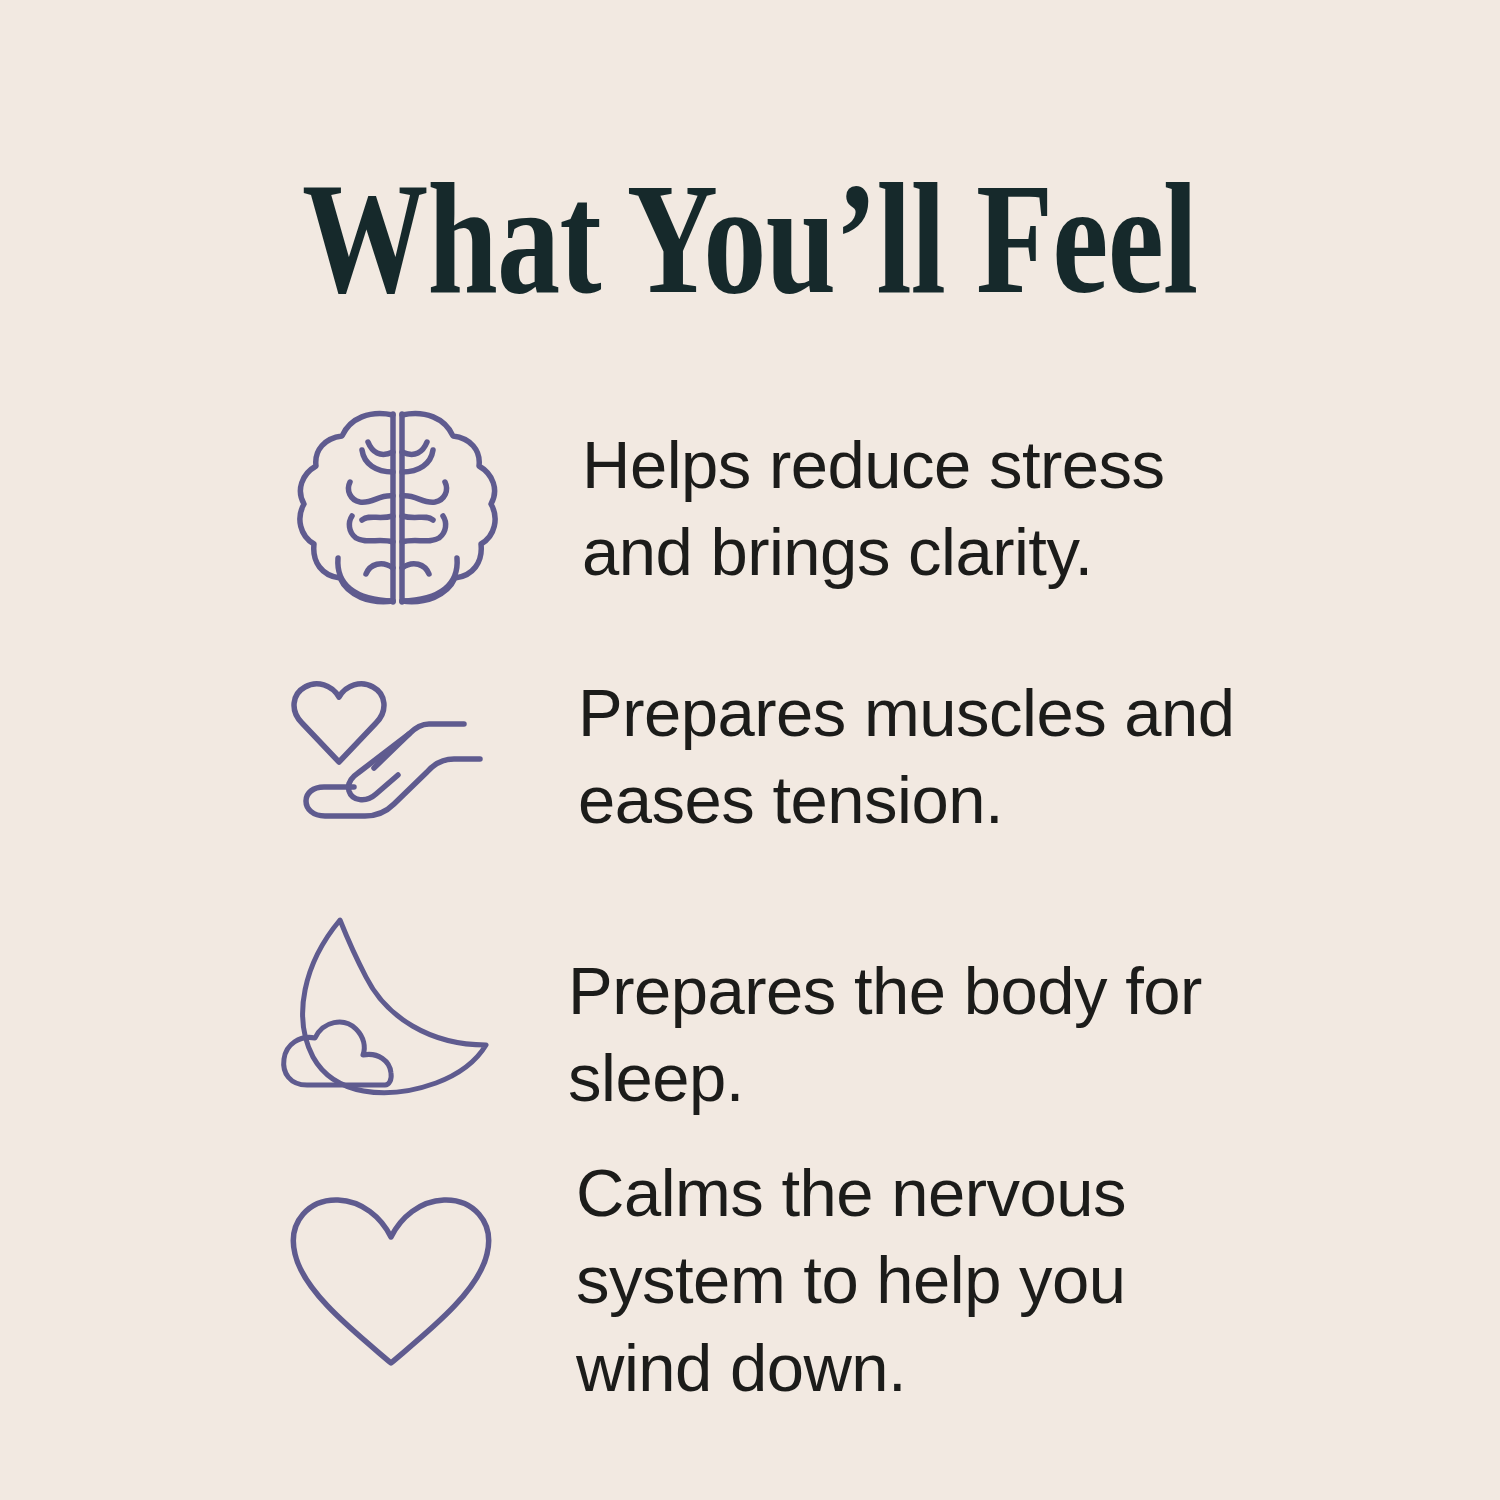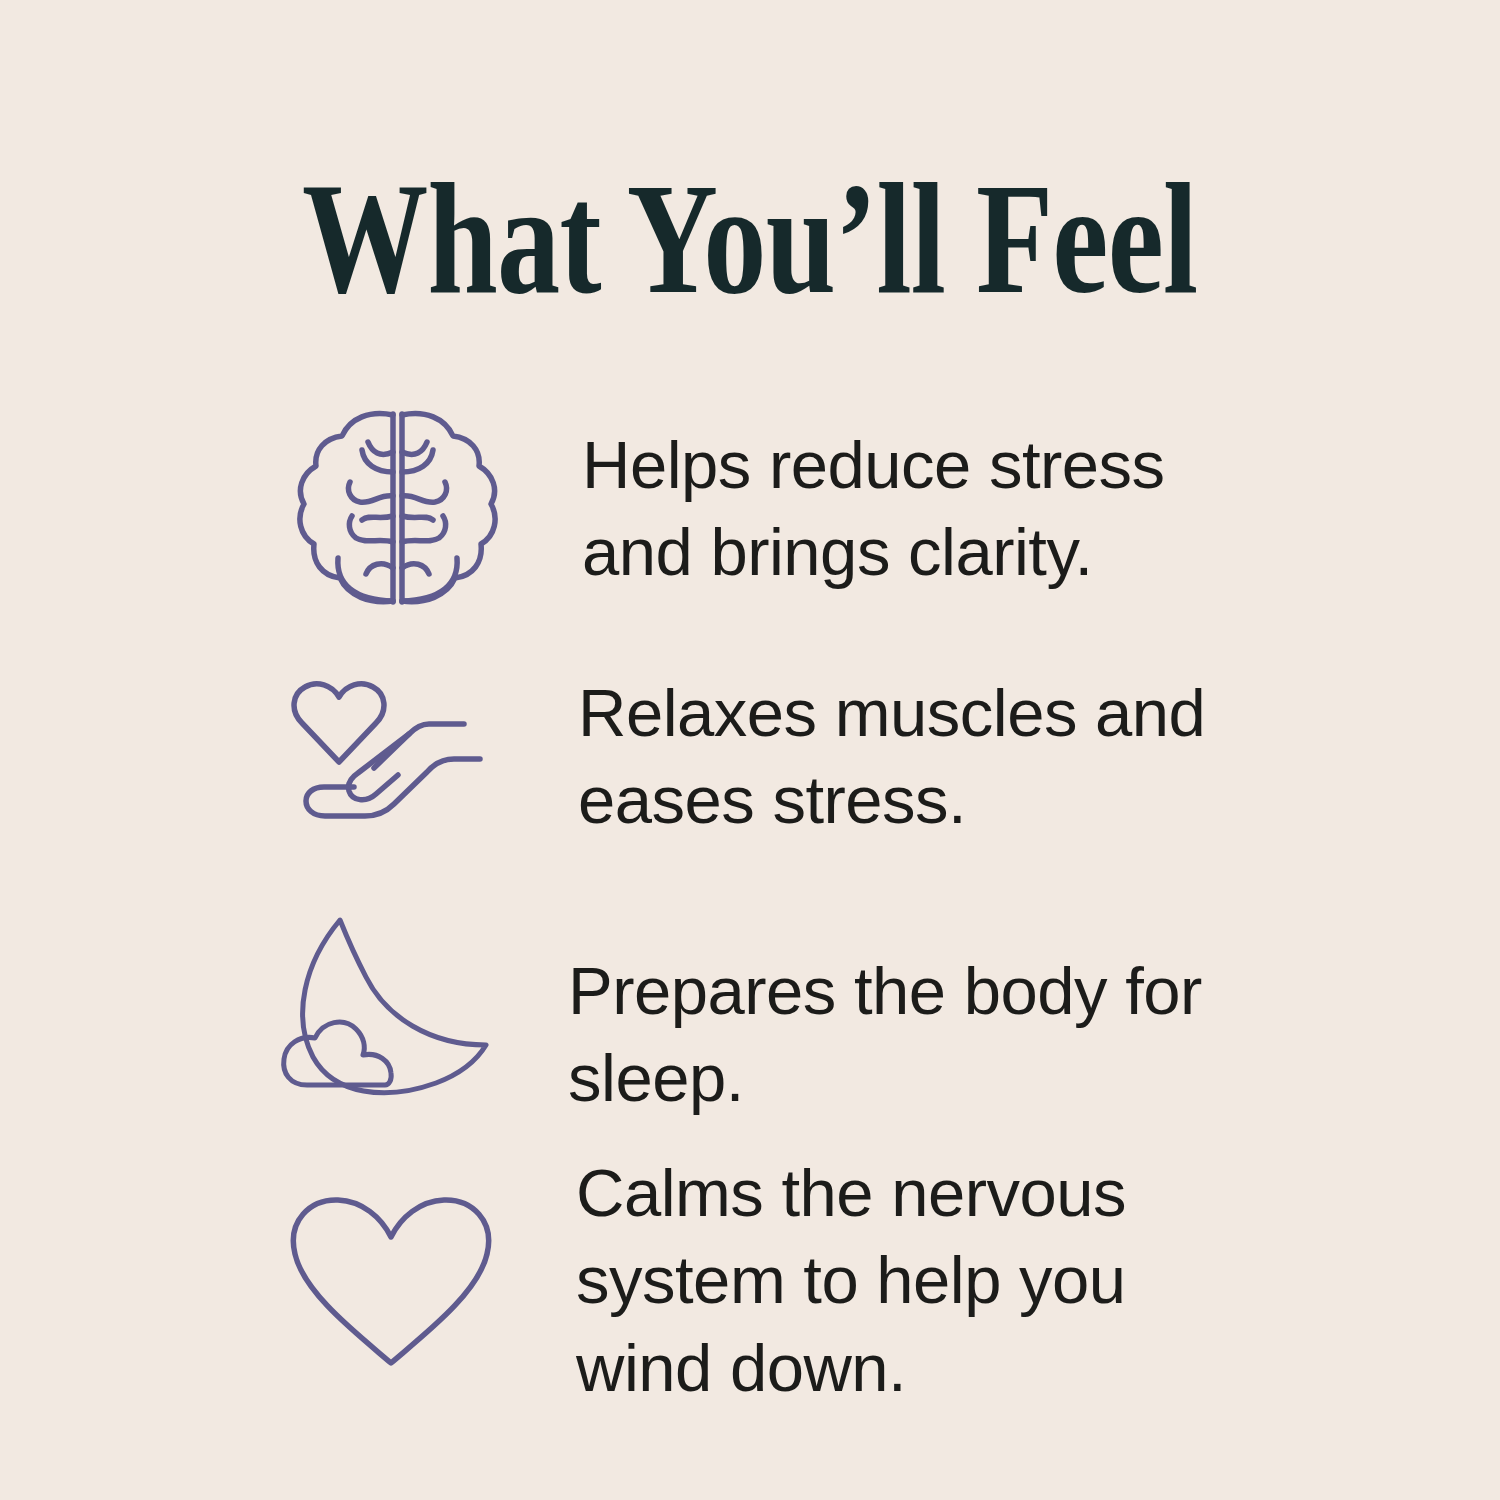--- a/index.html
+++ b/index.html
@@ -178,21 +178,21 @@
                      L106 128
                      C 98 136 88 140 77 140
                      L37 140
                      C 25 140 18 133 18 125
                      C 18 117 25 111 36 111
                      L66 111"></path>
           </g>
         </svg>
       </div>
       <div class="text-cell">
-        <div class="benefit-text">Relaxes muscles and eases stress.</div>
+        <div class="benefit-text">Prepares muscles and eases tension.</div>
       </div>
     </div>
 
     <div class="row row-4">
       <div class="icon-cell">
         <svg width="230" height="200" viewBox="0 0 230 200" fill="none">
           <g stroke="#5f5b8f" stroke-width="5" stroke-linecap="round" stroke-linejoin="round" fill="none">
 
             <path d="M62 15
                      C 26 58 14 112 35 152

